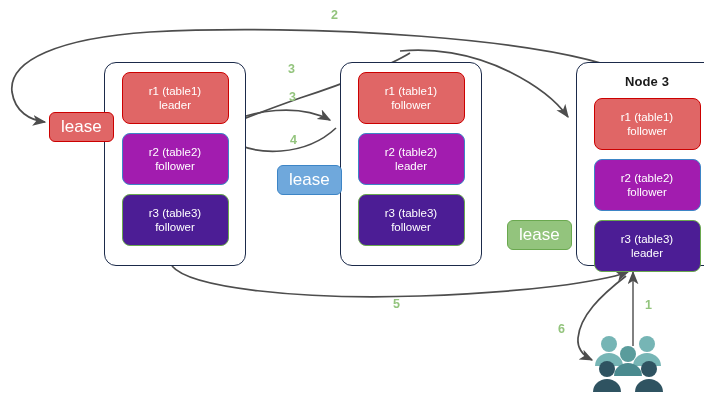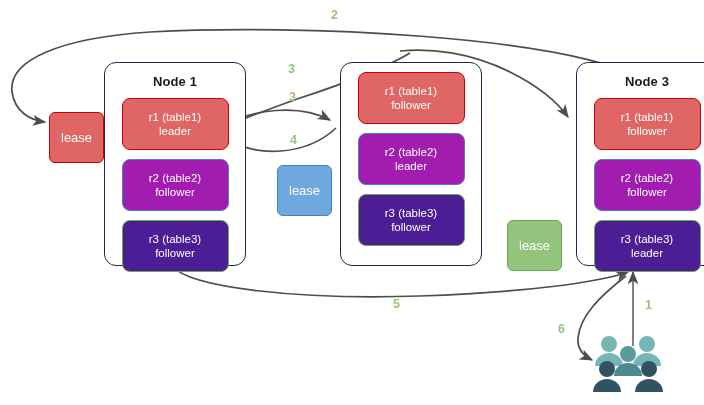--- a/index.html
+++ b/index.html
@@ -58,22 +58,22 @@
     text-align: center;
   }
   .rep-red    { background: #e06666; border: 1.4px solid #cc0000; text-align: center; }
   .rep-blue   { background: #a21caf; border: 1.4px solid #3d85c6; }
   .rep-green  { background: #4c1d95; border: 1.4px solid #6aa84f; }
 
   .lease {
     position: absolute;
     box-sizing: border-box;
     border-radius: 6px;
-    padding: 17px 11px;
-    font-size: 13px;
+    padding: 4px 11px;
+    font-size: 17px;
     color: #ffffff;
     z-index: 4;
     white-space: nowrap;
   }
   .lease-red   { background: #e06666; border: 1.4px solid #cc0000; }
   .lease-blue  { background: #6fa8dc; border: 1.4px solid #3d85c6; }
   .lease-green { background: #93c47d; border: 1.4px solid #6aa84f; }
 
   .step-label {
     position: absolute;
@@ -112,21 +112,20 @@
     <path d="M 336 128 C 306 156, 256 158, 226 138" fill="none" stroke="#4d4d4d" stroke-width="1.7" marker-end="url(#arrowhead)"></path>
 
     <path d="M 172 266 C 190 288, 300 300, 420 296 C 530 292, 600 282, 628 272" fill="none" stroke="#4d4d4d" stroke-width="1.7" marker-end="url(#arrowhead)"></path>
 
     <path d="M 633 346 L 633 272" fill="none" stroke="#6b6b6b" stroke-width="1.7" marker-end="url(#arrowhead)"></path>
 
     <path d="M 626 276 C 600 296, 580 316, 578 338 C 577 350, 584 356, 592 360" fill="none" stroke="#4d4d4d" stroke-width="1.7" marker-end="url(#arrowhead)"></path>
   </svg>
 
   <div class="node" style="left:104px; top:62px; width:142px; height:204px;">
-    <div class="node-title">Node 1</div>
 
     <div class="replica rep-red">
       <span>r1 (table1)</span>
       <span>leader</span>
     </div>
     <div class="replica rep-blue">
       <span>r2 (table2)</span>
       <span>follower</span>
     </div>
     <div class="replica rep-green">

